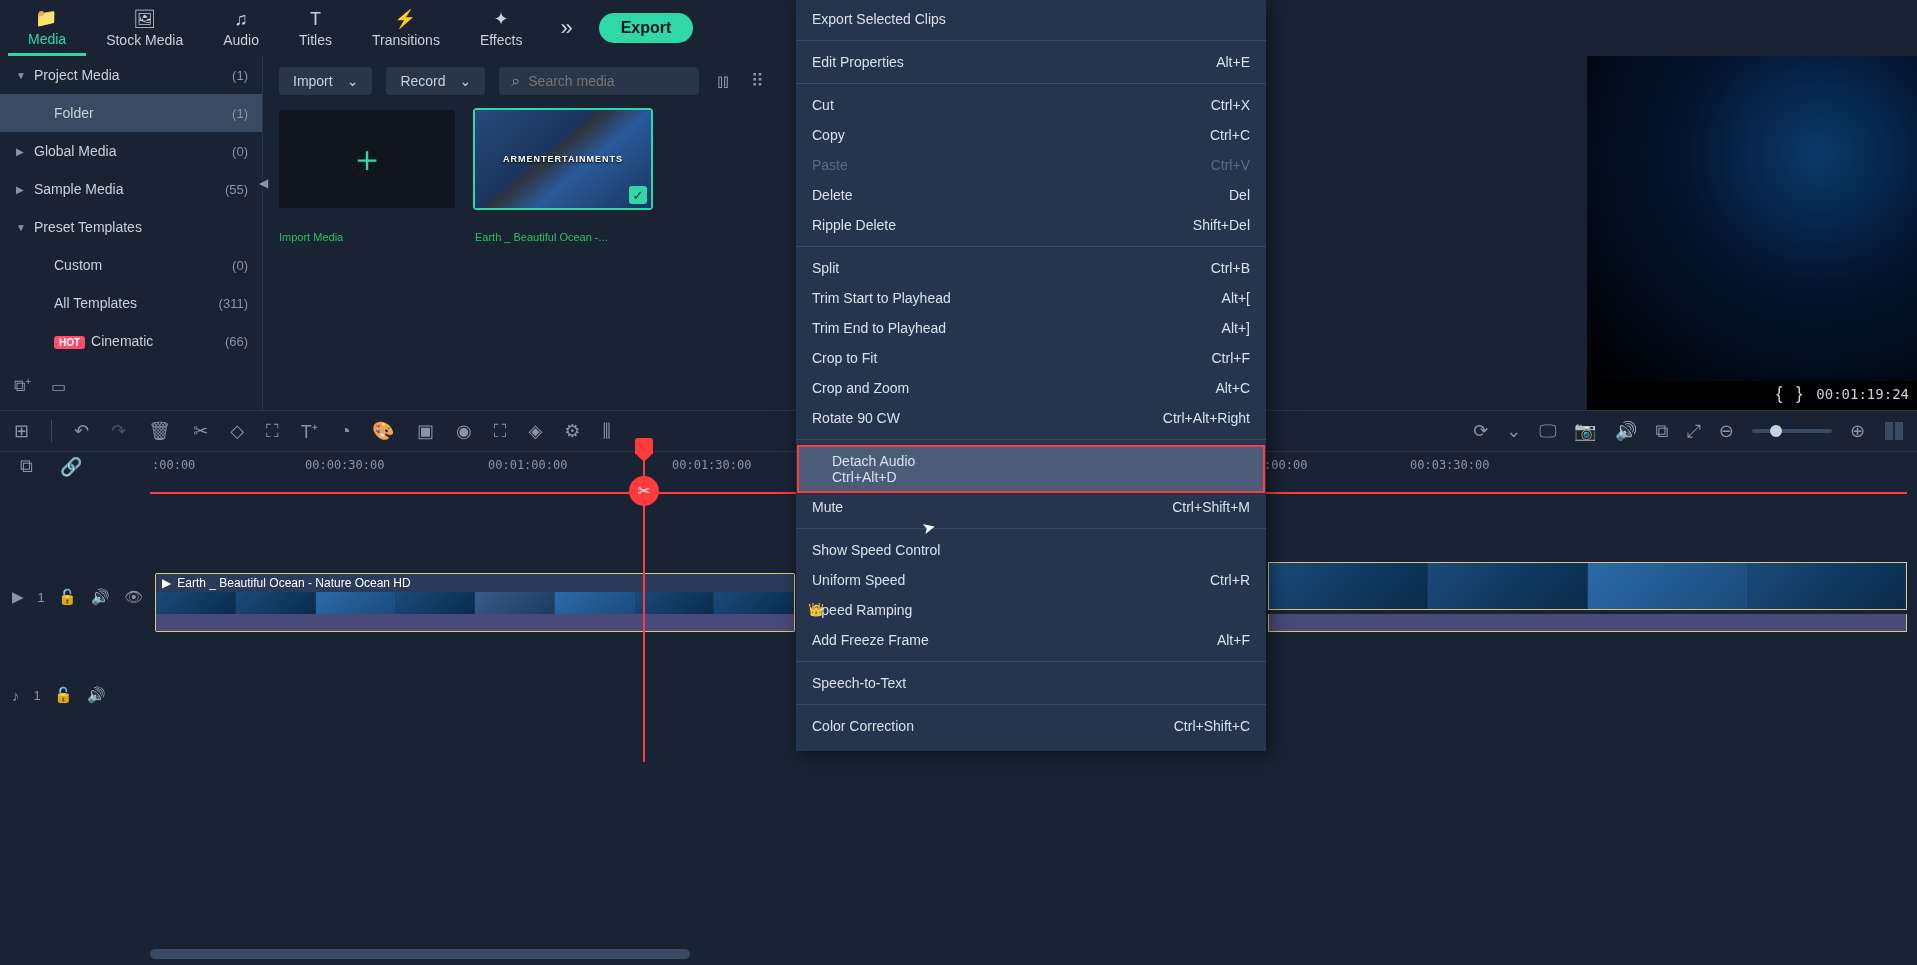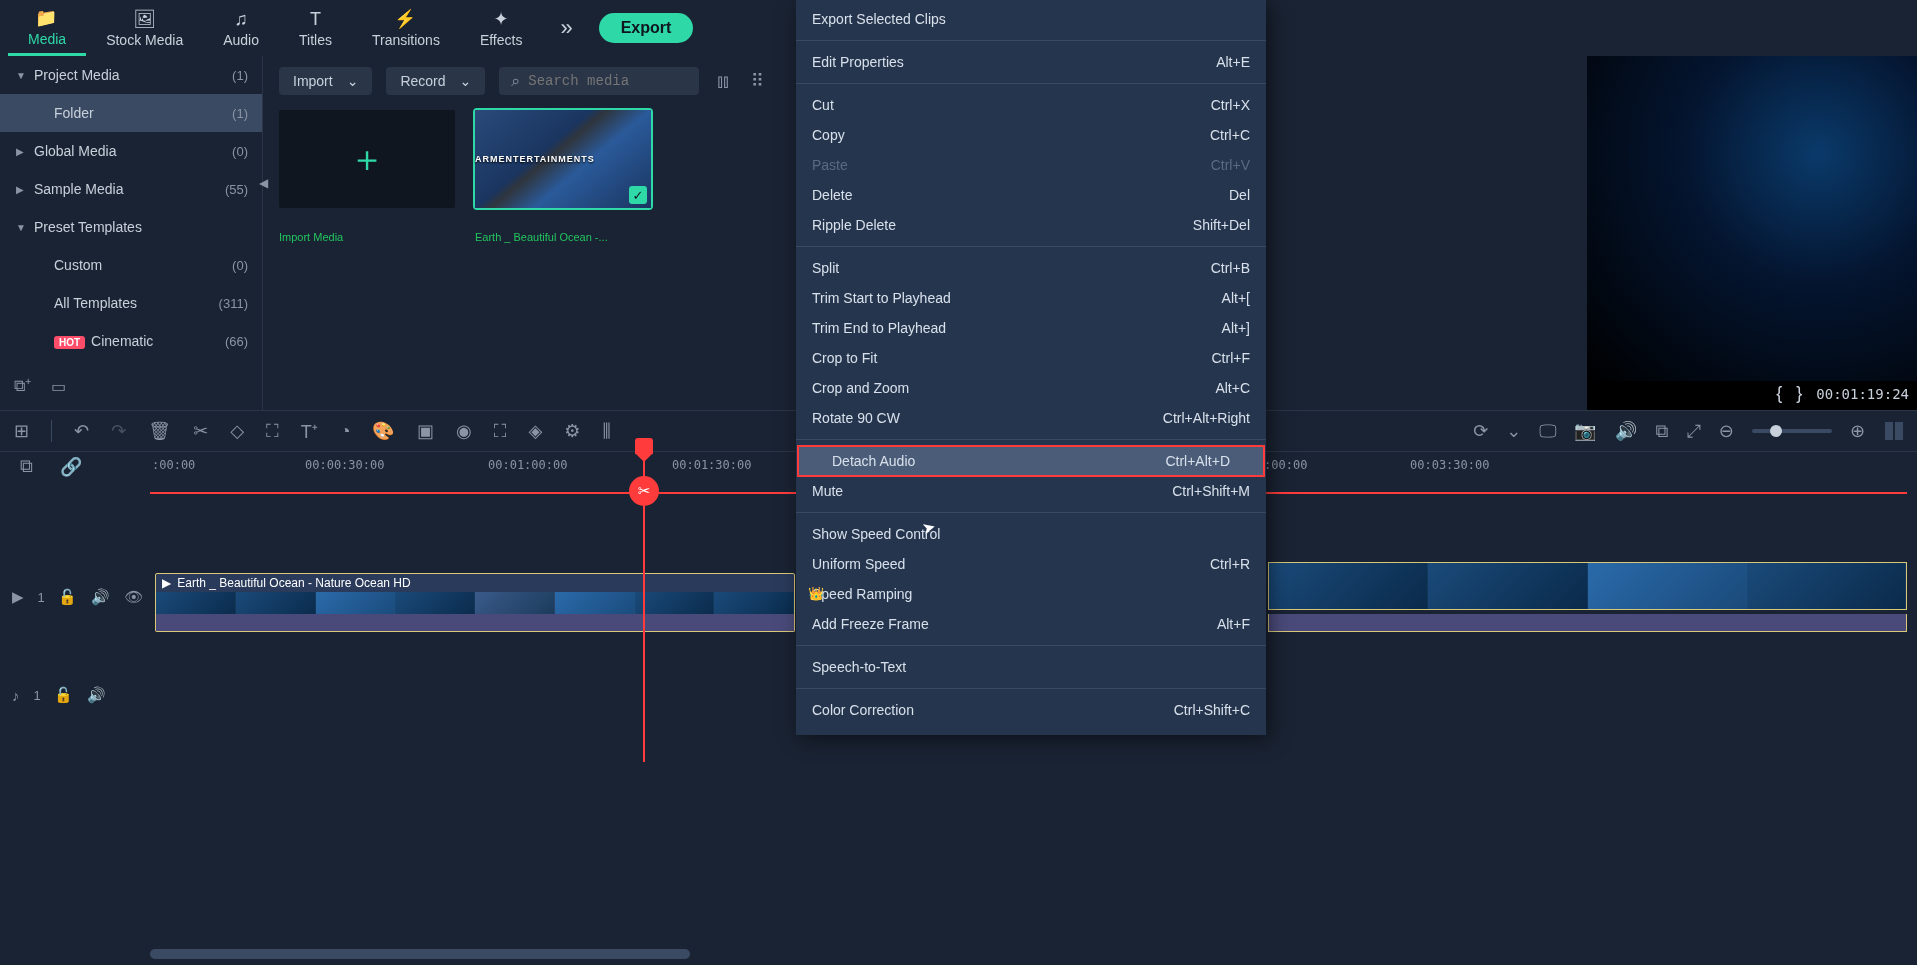--- a/index.html
+++ b/index.html
@@ -23,28 +23,28 @@
 .side-item .cnt { color:#8a94a5; font-size:13px; }
 .side-item.indent { padding-left:54px; }
 .hot-badge { background:#ff4d6a; color:#fff; font-size:10px; font-weight:700; padding:1px 5px; border-radius:3px; margin-right:6px; }
 .side-bottom { position:absolute; bottom:6px; left:0; padding:8px 14px; display:flex; gap:20px; }
 
 
 .media-panel { flex:1; background:#1a2333; padding:10px 16px; position:relative; min-width:520px; }
 .mp-toolbar { display:flex; align-items:center; gap:14px; margin-bottom:14px; }
 .dropdown-btn { background:#2a3547; padding:6px 14px; border-radius:4px; font-size:14px; display:flex; align-items:center; gap:14px; cursor:pointer; }
 .search-box { background:#2a3547; display:flex; align-items:center; padding:5px 12px; border-radius:4px; flex:0 0 200px; }
-.search-box input { background:transparent; border:none; outline:none; color:#c8d0db; font-size:14px; width:150px;font-family:Liberation Mono, monospace; }
+.search-box input { background:transparent; border:none; outline:none; color:#c8d0db; font-size:14px; width:150px; }
 .mp-icon { font-size:18px; color:#8a94a5; cursor:pointer; padding:4px; }
 .media-grid { display:flex; gap:20px; }
 .media-card { width:176px; }
 .thumb { width:176px; height:98px; background:#0f1620; display:flex; align-items:center; justify-content:center; font-size:36px; color:#2ed8a7; border-radius:2px; position:relative; }
 .thumb.selected { outline:2px solid #2ed8a7; }
 .thumb.selected::after { content:"✓"; position:absolute; bottom:4px; right:4px; background:#2ed8a7; color:#0f1620; width:18px; height:18px; border-radius:3px; font-size:13px; display:flex; align-items:center; justify-content:center; }
-.thumb-img { width:100%; height:100%; background:linear-gradient(140deg,#2a4a7a 0%,#1a3560 40%,#ffffff22 45%,#2a5a9a 60%,#1a3560 100%); position:relative; display:flex; align-items:center; }
+.thumb-img { width:100%; height:100%; background:linear-gradient(140deg,#2a4a7a 0%,#1a3560 40%,#ffffff22 45%,#2a5a9a 60%,#1a3560 100%); position:relative; display:flex; align-items:center; justify-content:center; }
 .thumb-wm { color:#fff; font-size:9px; letter-spacing:1px; text-align:center; font-weight:700; text-shadow:0 1px 2px #000; }
 .media-label { font-size:11px; margin-top:23px; color:#22c55e; white-space:nowrap; overflow:hidden; text-overflow:ellipsis; }
 .collapse-handle { position:absolute; left:-4px; top:120px; color:#8a94a5; font-size:12px; cursor:pointer; }
 
 
 .preview { width:330px; background:#000; position:relative; }
 .preview-img { width:100%; height:325px; background:radial-gradient(ellipse at 70% 30%, #0a3a6a 0%, #041530 40%, #000 100%); }
 .preview-ctrl { position:absolute; bottom:6px; right:8px; display:flex; gap:14px; align-items:center; color:#c8d0db; font-size:14px; }
 .preview-tc { font-family:monospace; font-size:14px; }
 .brace { font-size:18px; cursor:pointer; }
@@ -79,21 +79,21 @@
 .playhead-top { position:absolute; top:-14px; left:-8px; width:18px; height:16px; background:#ff3b3b; border-radius:3px 3px 0 0; }
 .playhead-top::after { content:""; position:absolute; bottom:-8px; left:0; border-left:9px solid transparent; border-right:9px solid transparent; border-top:9px solid #ff3b3b; }
 .playhead-scis { position:absolute; top:24px; left:-14px; width:30px; height:30px; background:#ff3b3b; border-radius:50%; display:flex; align-items:center; justify-content:center; font-size:15px; color:#fff; }
 .selection-line { position:absolute; left:150px; right:10px; top:40px; height:2px; background:#ff3b3b; }
 .tl-scroll { position:absolute; bottom:6px; left:150px; width:540px; height:10px; background:#3a4a63; border-radius:5px; }
 
 
 .ctx-menu { position:absolute; left:796px; top:0; width:470px; background:#25354d; z-index:50; box-shadow:4px 4px 18px rgba(0,0,0,.5); padding:4px 0 10px; }
 .ctx-item { display:flex; justify-content:space-between; padding:7px 16px; font-size:14px; cursor:pointer; color:#d8e0eb; position:relative; }
 .ctx-item.disabled { color:#5a6a83; cursor:default; }
-.ctx-item.highlight { background:#4a5c78; outline:2px solid #ff3b3b; outline-offset:-1px; margin:0 2px; padding:7px 34px; }
+.ctx-item.highlight { background:#4a5c78; outline:2px solid #ff3b3b; outline-offset:-1px; margin:0 2px; padding:7px 34px;flex-direction:column; }
 .ctx-sep { height:1px; background:#3a4a63; margin:6px 0; }
 .ctx-crown { position:absolute; left:12px; color:#ffb020; font-size:13px; }
 .cursor-pointer { position:absolute; left:922px; top:518px; z-index:60; font-size:16px; color:#fff; transform:rotate(-15deg); }
 .track-area .clip-right { position:absolute; left:1268px; right:10px; height:48px; top:0; border:1px solid #d8c878; display:flex; overflow:hidden; }
 .track-area .clip-audio-right { position:absolute; left:1268px; right:10px; top:52px; height:18px; background:#4a4a7a; border:1px solid #d8c878; border-top:none; }
 </style>
 </head>
 <body>
 
 <div class="top-tabs">

